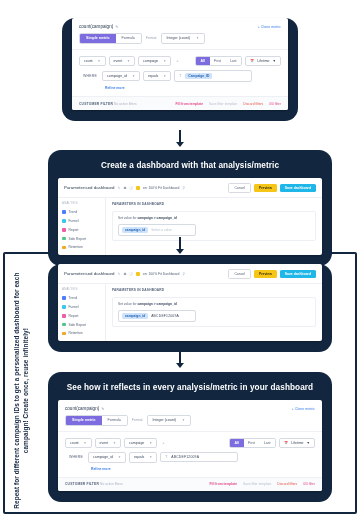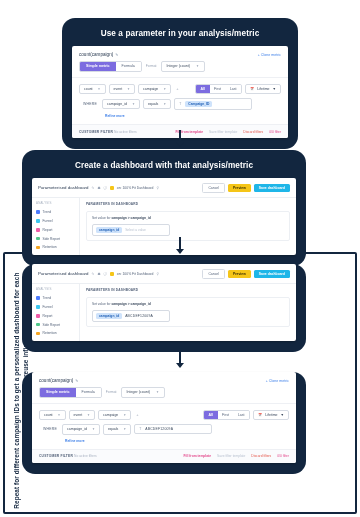--- a/index.html
+++ b/index.html
@@ -34,21 +34,21 @@
   }
 
   
   .card {
     position:absolute;
     background:#12263f;
     border-radius:13px;
     left:62px;
     width:236px;
   }
-  .card.wide { left:22px; width:284px; }
+  .card.wide { left:48px; width:284px; }
   .card-title {
     color:#ffffff;
     font-weight:bold;
     text-align:center;
     font-size:8.2px;
     padding:11px 10px 8px;
     letter-spacing:.1px;
   }
   .shot {
     background:#ffffff;
@@ -170,21 +170,20 @@
 </head>
 <body>
 
 <div class="flow">
 
   <div class="highlight-frame">
     <div class="rotated-note">Repeat for different campaign IDs to get a personalized dashboard for each campaign! Create once, reuse infinitely!</div>
   </div>
 
   <div class="card" style="top:18px;">
-    <div class="card-title">Use a parameter in your analysis/metric</div>
 
     <div class="shot mb">
       <div class="mb-head">
         <div class="mb-title">
           <span>count(campaign)</span>
           <span class="pen">✎</span>
         </div>
         <div class="mb-clone">+ Clone metric</div>
       </div>
 
@@ -397,20 +396,21 @@
       </div>
     </div>
   </div>
 
   <div class="arrow" style="top:351px;">
     <div class="dash" style="height:12px;"></div>
     <div class="head"></div>
   </div>
 
   <div class="card wide" style="top:372px;">
+    <div class="card-title">See how it reflects in every analysis/metric in your dashboard</div>
 
     <div class="shot mb">
       <div class="mb-head">
         <div class="mb-title">
           <span>count(campaign)</span>
           <span class="pen">✎</span>
         </div>
         <div class="mb-clone">+ Clone metric</div>
       </div>
 

